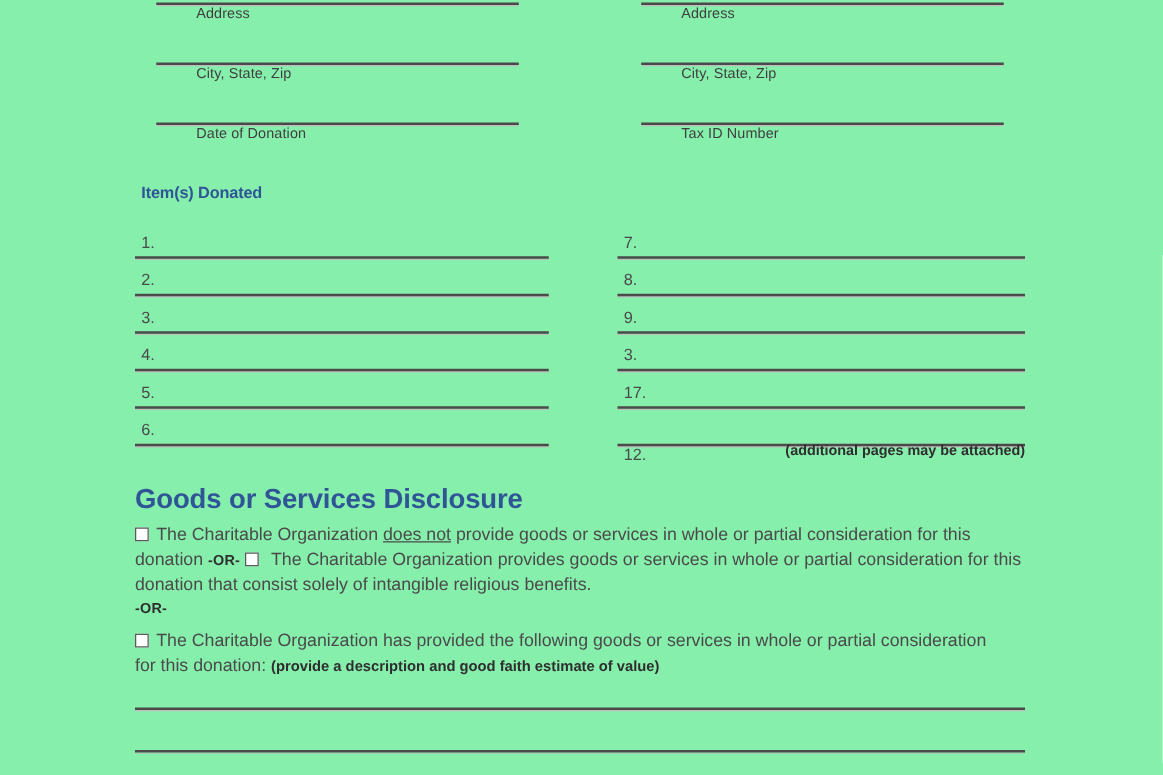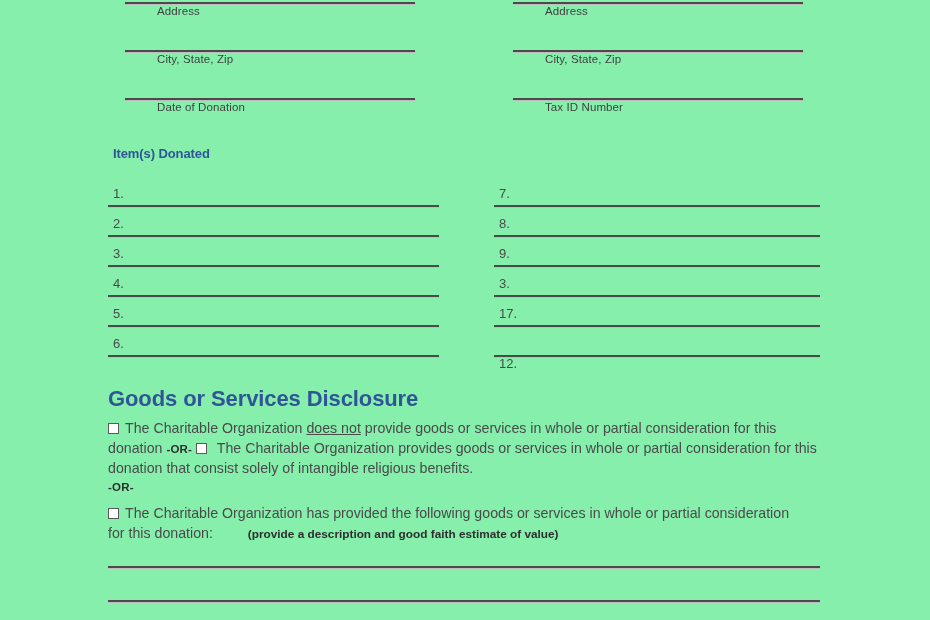--- a/index.html
+++ b/index.html
@@ -78,21 +78,20 @@
   .para .or {
     font-size: 11.5px;
     font-weight: bold;
     color: #2e2e2e;
     letter-spacing: 0.2px;
   }
   .para .fine {
     font-size: 11.8px;
     font-weight: bold;
     color: #2e2e2e;
-    margin-left: 31px;
   }
   .or-standalone {
     position: absolute;
     font-size: 11.5px;
     font-weight: bold;
     color: #2e2e2e;
     letter-spacing: 0.2px;
   }
 
   .checkbox {
@@ -160,20 +159,21 @@
 
   <div class="item-num" style="left:499px; top:276px;">3.</div>
   <div class="rule" style="left:494px; top:295px; width:326px;"></div>
 
   <div class="item-num" style="left:499px; top:306px;">17.</div>
   <div class="rule" style="left:494px; top:325px; width:326px;"></div>
 
   <div class="item-num" style="left:499px; top:336px;margin-top:20px;">12.</div>
   <div class="rule" style="left:494px; top:355px; width:326px;"></div>
 
+  <div class="note" style="left:520px; top:355px; width:300px;">(additional pages may be attached)</div>
 
   <div class="heading-blue heading-disclosure" style="left:108px; top:386px;">Goods or Services Disclosure</div>
 
   <div class="para" style="left:108px; top:419px; width:710px;">
     <span class="checkbox"></span><span>The Charitable Organization </span><span class="u">does not</span><span> provide goods or services in whole or partial consideration for this donation </span><span class="or">-OR-</span> <span class="checkbox"></span><span> The Charitable Organization provides goods or services in whole or partial consideration for this donation that consist solely of intangible religious benefits.</span>
   </div>
 
   <div class="or-standalone" style="left:108px; top:481px;">-OR-</div>
 
   <div class="para" style="left:108px; top:504px; width:700px;">

